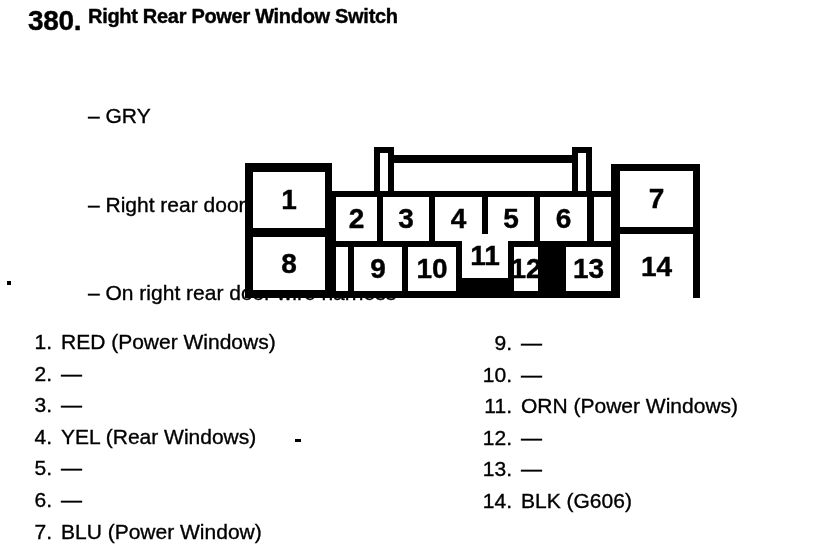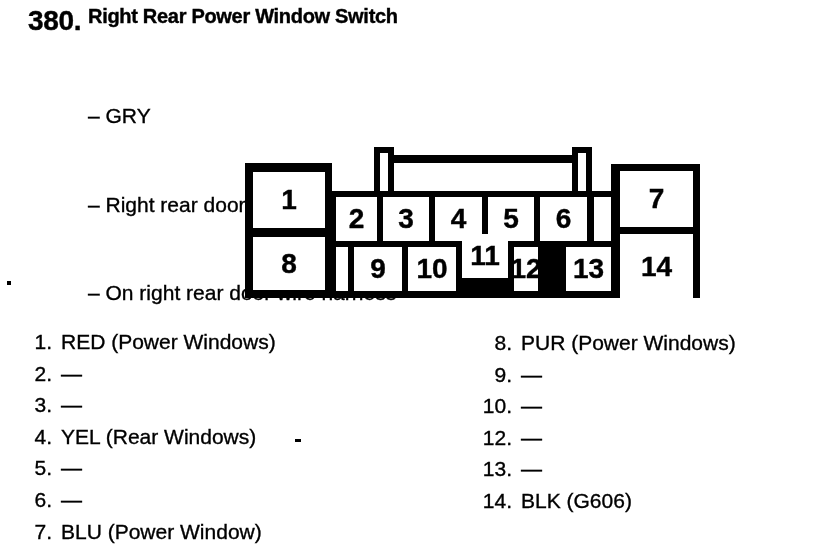--- a/index.html
+++ b/index.html
@@ -124,23 +124,23 @@
     <div class="lrow"><span class="lno">1.</span><span class="llbl">RED (Power Windows)</span></div>
     <div class="lrow"><span class="lno">2.</span><span class="llbl">—</span></div>
     <div class="lrow"><span class="lno">3.</span><span class="llbl">—</span></div>
     <div class="lrow"><span class="lno">4.</span><span class="llbl">YEL (Rear Windows)</span></div>
     <div class="lrow"><span class="lno">5.</span><span class="llbl">—</span></div>
     <div class="lrow"><span class="lno">6.</span><span class="llbl">—</span></div>
     <div class="lrow"><span class="lno">7.</span><span class="llbl">BLU (Power Window)</span></div>
   </div>
 
   <div class="legend-col" id="legend-right">
-    <div class="lrow"><span class="lno">8.</span><span class="llbl">PUR (Power Windows)</span></div>
     <div class="lrow"><span class="lno">9.</span><span class="llbl">—</span></div>
     <div class="lrow"><span class="lno">10.</span><span class="llbl">—</span></div>
+    <div class="lrow"><span class="lno">11.</span><span class="llbl">ORN (Power Windows)</span></div>
     <div class="lrow"><span class="lno">12.</span><span class="llbl">—</span></div>
     <div class="lrow"><span class="lno">13.</span><span class="llbl">—</span></div>
     <div class="lrow"><span class="lno">14.</span><span class="llbl">BLK (G606)</span></div>
   </div>
 
   <div class="speck" id="speck1"></div>
   <div class="speck" id="speck2"></div>
 
 </div>
 

